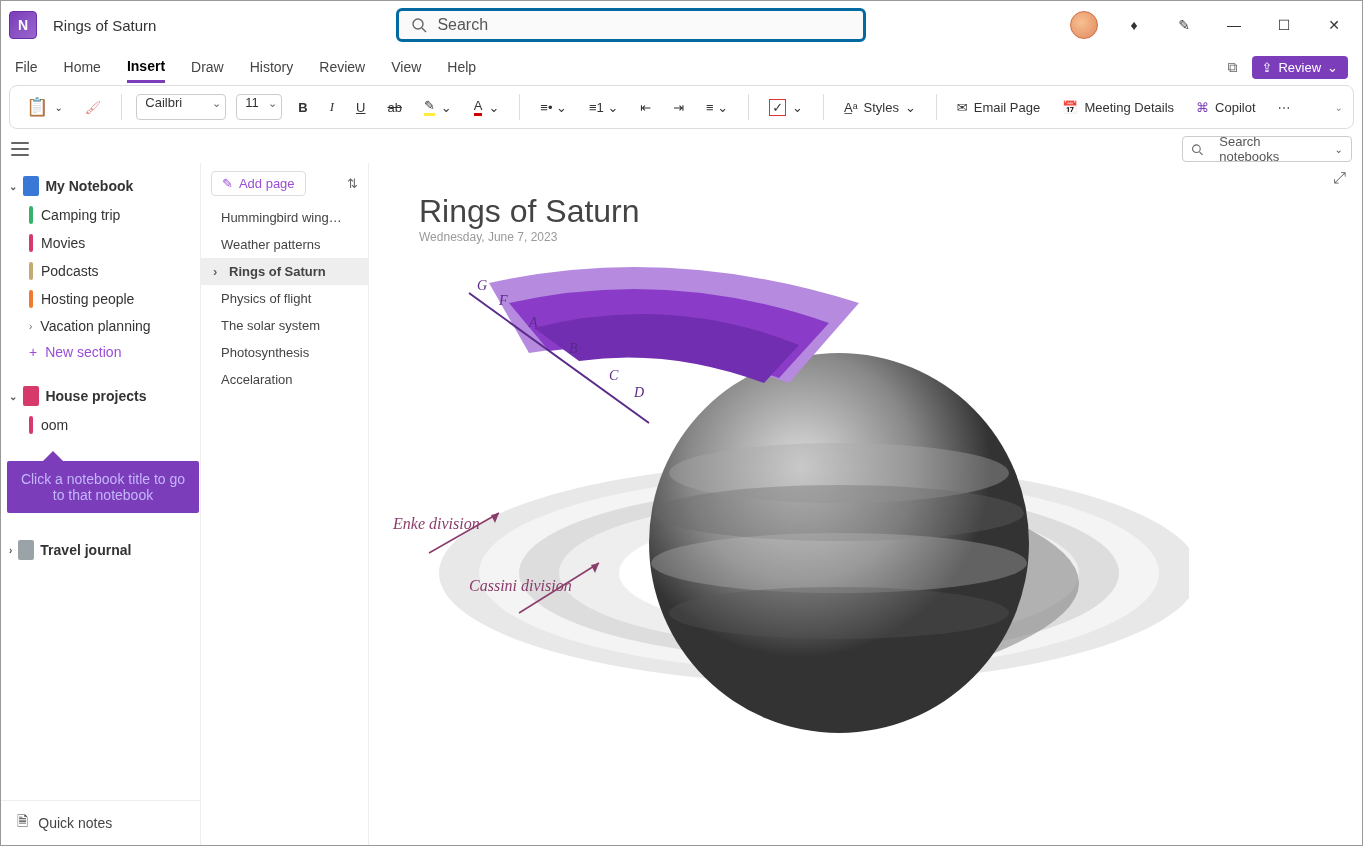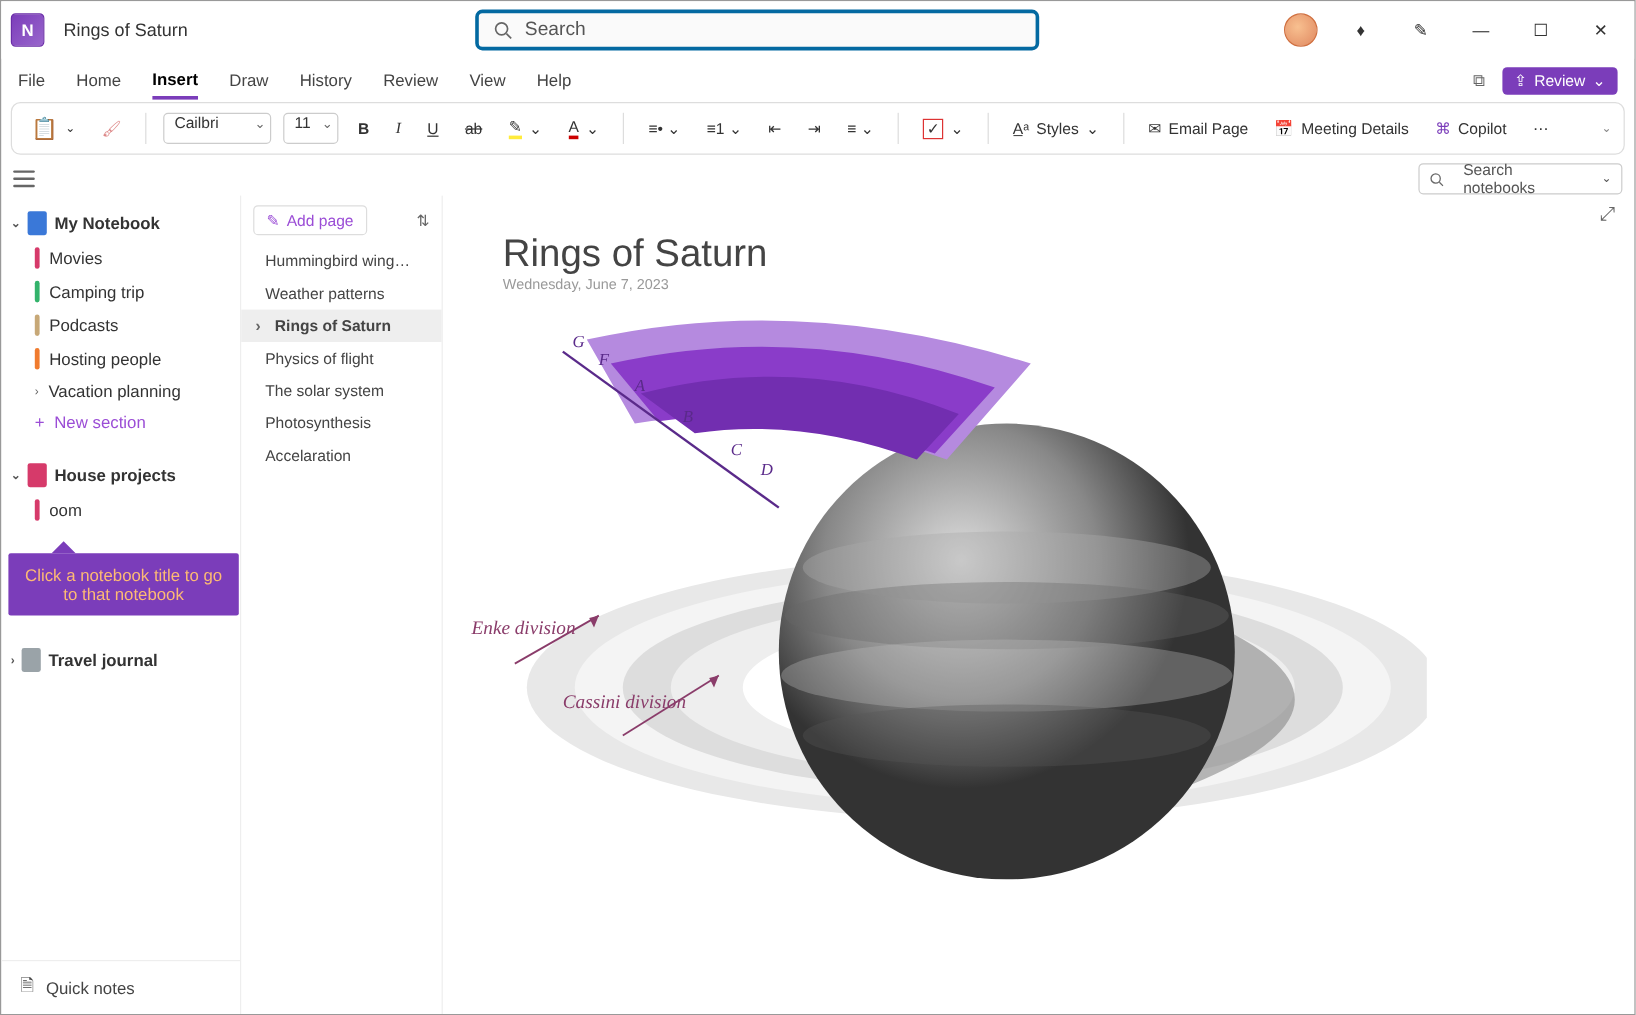--- a/index.html
+++ b/index.html
@@ -45,21 +45,21 @@
 .sidebar-nb { width: 200px; border-right: 1px solid #eee; padding-top: 8px; font-size:14px; color:#333; display:flex;flex-direction:column;}
 .nb-header { display:flex;align-items:center;gap:6px;padding:5px 8px;font-weight:600;}
 .nb-chev { font-size:10px;color:#555;}
 .nb-icon { width:16px;height:20px;border-radius:2px;}
 .section { display:flex;align-items:center;gap:8px;padding:5px 8px 5px 28px;}
 .section .bar { width:4px;height:18px;border-radius:2px;}
 .section.selected { background:#eee;font-weight:600;}
 .new-sec { color:#9b4dd6; padding:5px 8px 5px 28px; display:flex;align-items:center;gap:8px;}
 .quick-notes { margin-top:auto;border-top:1px solid #eee;padding:10px 16px;display:flex;align-items:center;gap:10px;color:#444;}
 
-.tooltip { position:absolute; left:6px; top:460px; width:192px; background:#7b3dba;color:#fdba74;padding:10px 10px;font-size:14px;text-align:center;border-radius:2px;}
+.tooltip { position:absolute; left:6px; top:460px; width:192px; background:#7b3dba;color:#c4b5fd;padding:10px 10px;font-size:14px;text-align:center;border-radius:2px;}
 .tooltip::before { content:"";position:absolute;top:-10px;left:36px;border:10px solid transparent;border-bottom-color:#7b3dba;border-top:none;}
 
 .sidebar-pages { width:168px; border-right:1px solid #eee; padding:8px 0; font-size:13px;color:#444;}
 .add-page-row { display:flex;align-items:center;gap:8px;padding:0 10px 8px 10px;}
 .add-page { border:1px solid #ddd;border-radius:4px;padding:4px 10px;color:#9b4dd6;display:flex;align-items:center;gap:6px;}
 .page-item { padding:6px 10px 6px 20px; white-space:nowrap;overflow:hidden;text-overflow:ellipsis;}
 .page-item.selected { background:#eee;font-weight:600;position:relative;padding-left:28px;}
 .page-item.selected::before{content:"›";position:absolute;left:12px;color:#666;}
 
 .canvas { flex:1; padding: 30px 50px; position:relative; overflow:hidden;}
@@ -171,26 +171,26 @@
 
 <div class="main">
 
   <div class="sidebar-nb">
     <div class="nb-header">
       <span class="nb-chev">⌄</span>
       <span class="nb-icon" style="background:#3a78d8;"></span>
       <span>My Notebook</span>
     </div>
     <div class="section">
+        <span class="bar" style="background:#33b36b"></span>
+        <span>Camping trip</span>
+      </div>
+    <div class="section">
         <span class="bar" style="background:#d63a6a"></span>
         <span>Movies</span>
-      </div>
-    <div class="section">
-        <span class="bar" style="background:#33b36b"></span>
-        <span>Camping trip</span>
       </div>
     <div class="section">
         <span class="bar" style="background:#c7a877"></span>
         <span>Podcasts</span>
       </div>
     <div class="section">
         <span class="bar" style="background:#f07b2e"></span>
         <span>Hosting people</span>
       </div>
     <div class="section">

